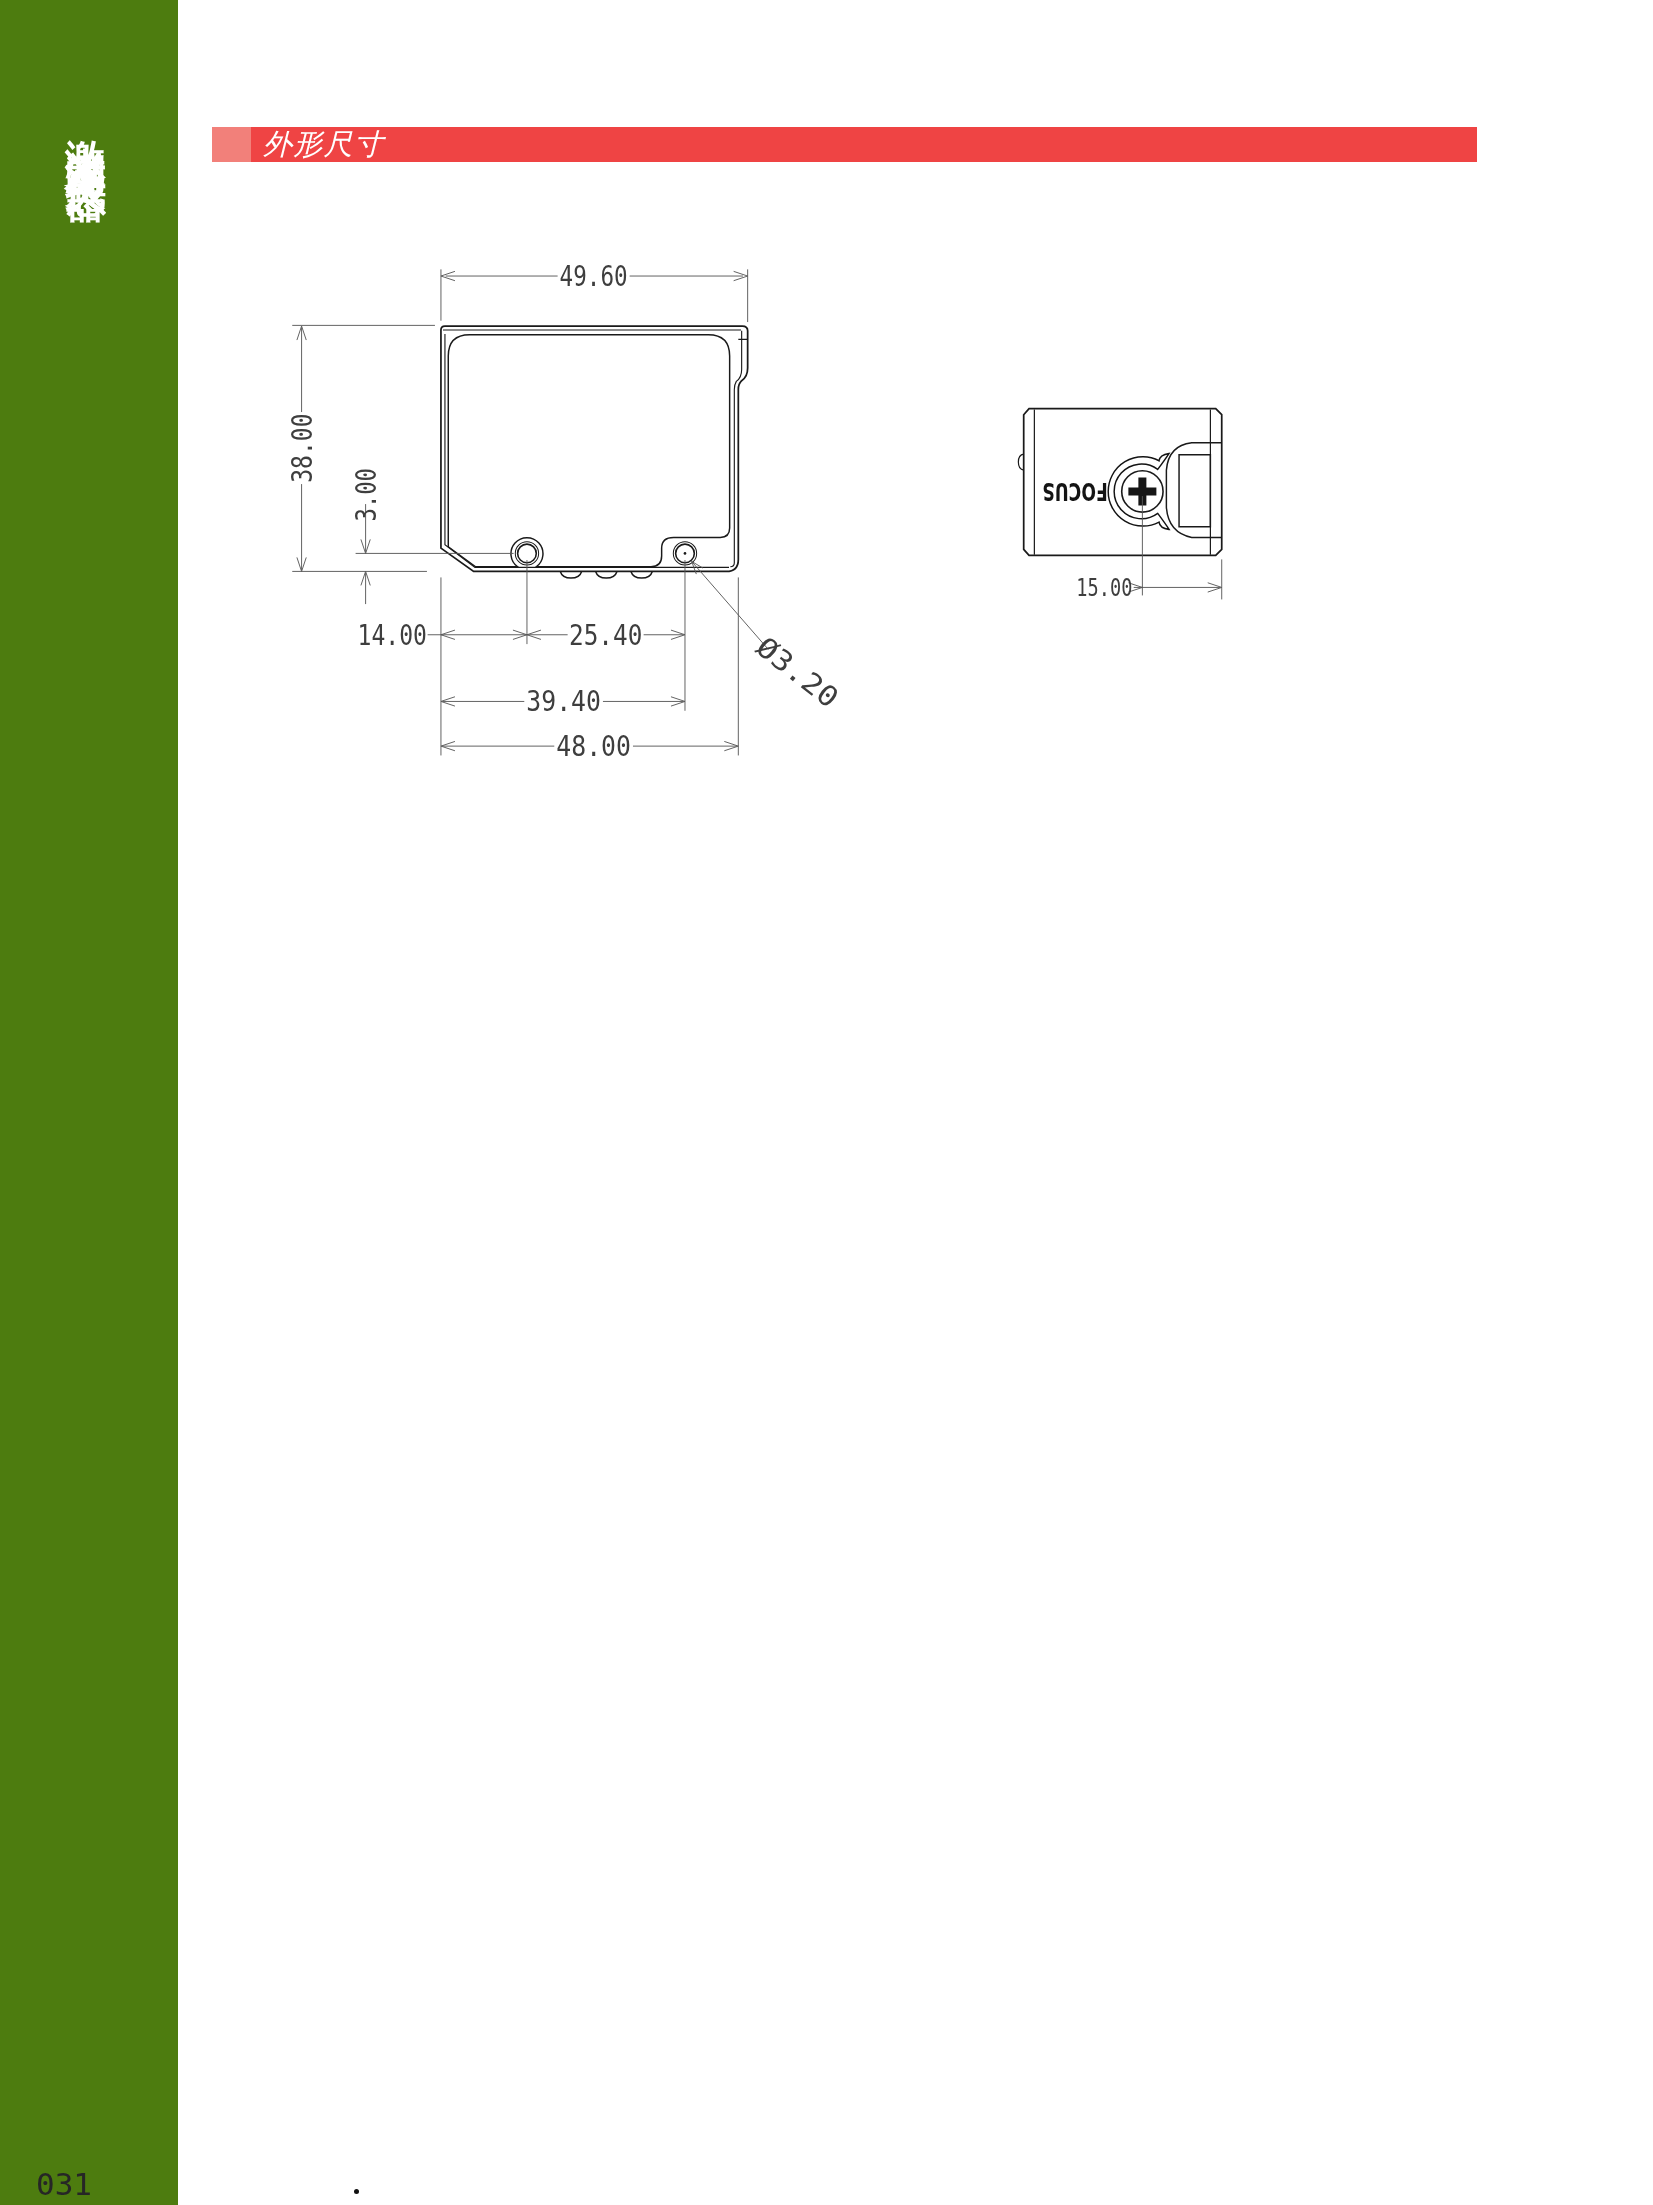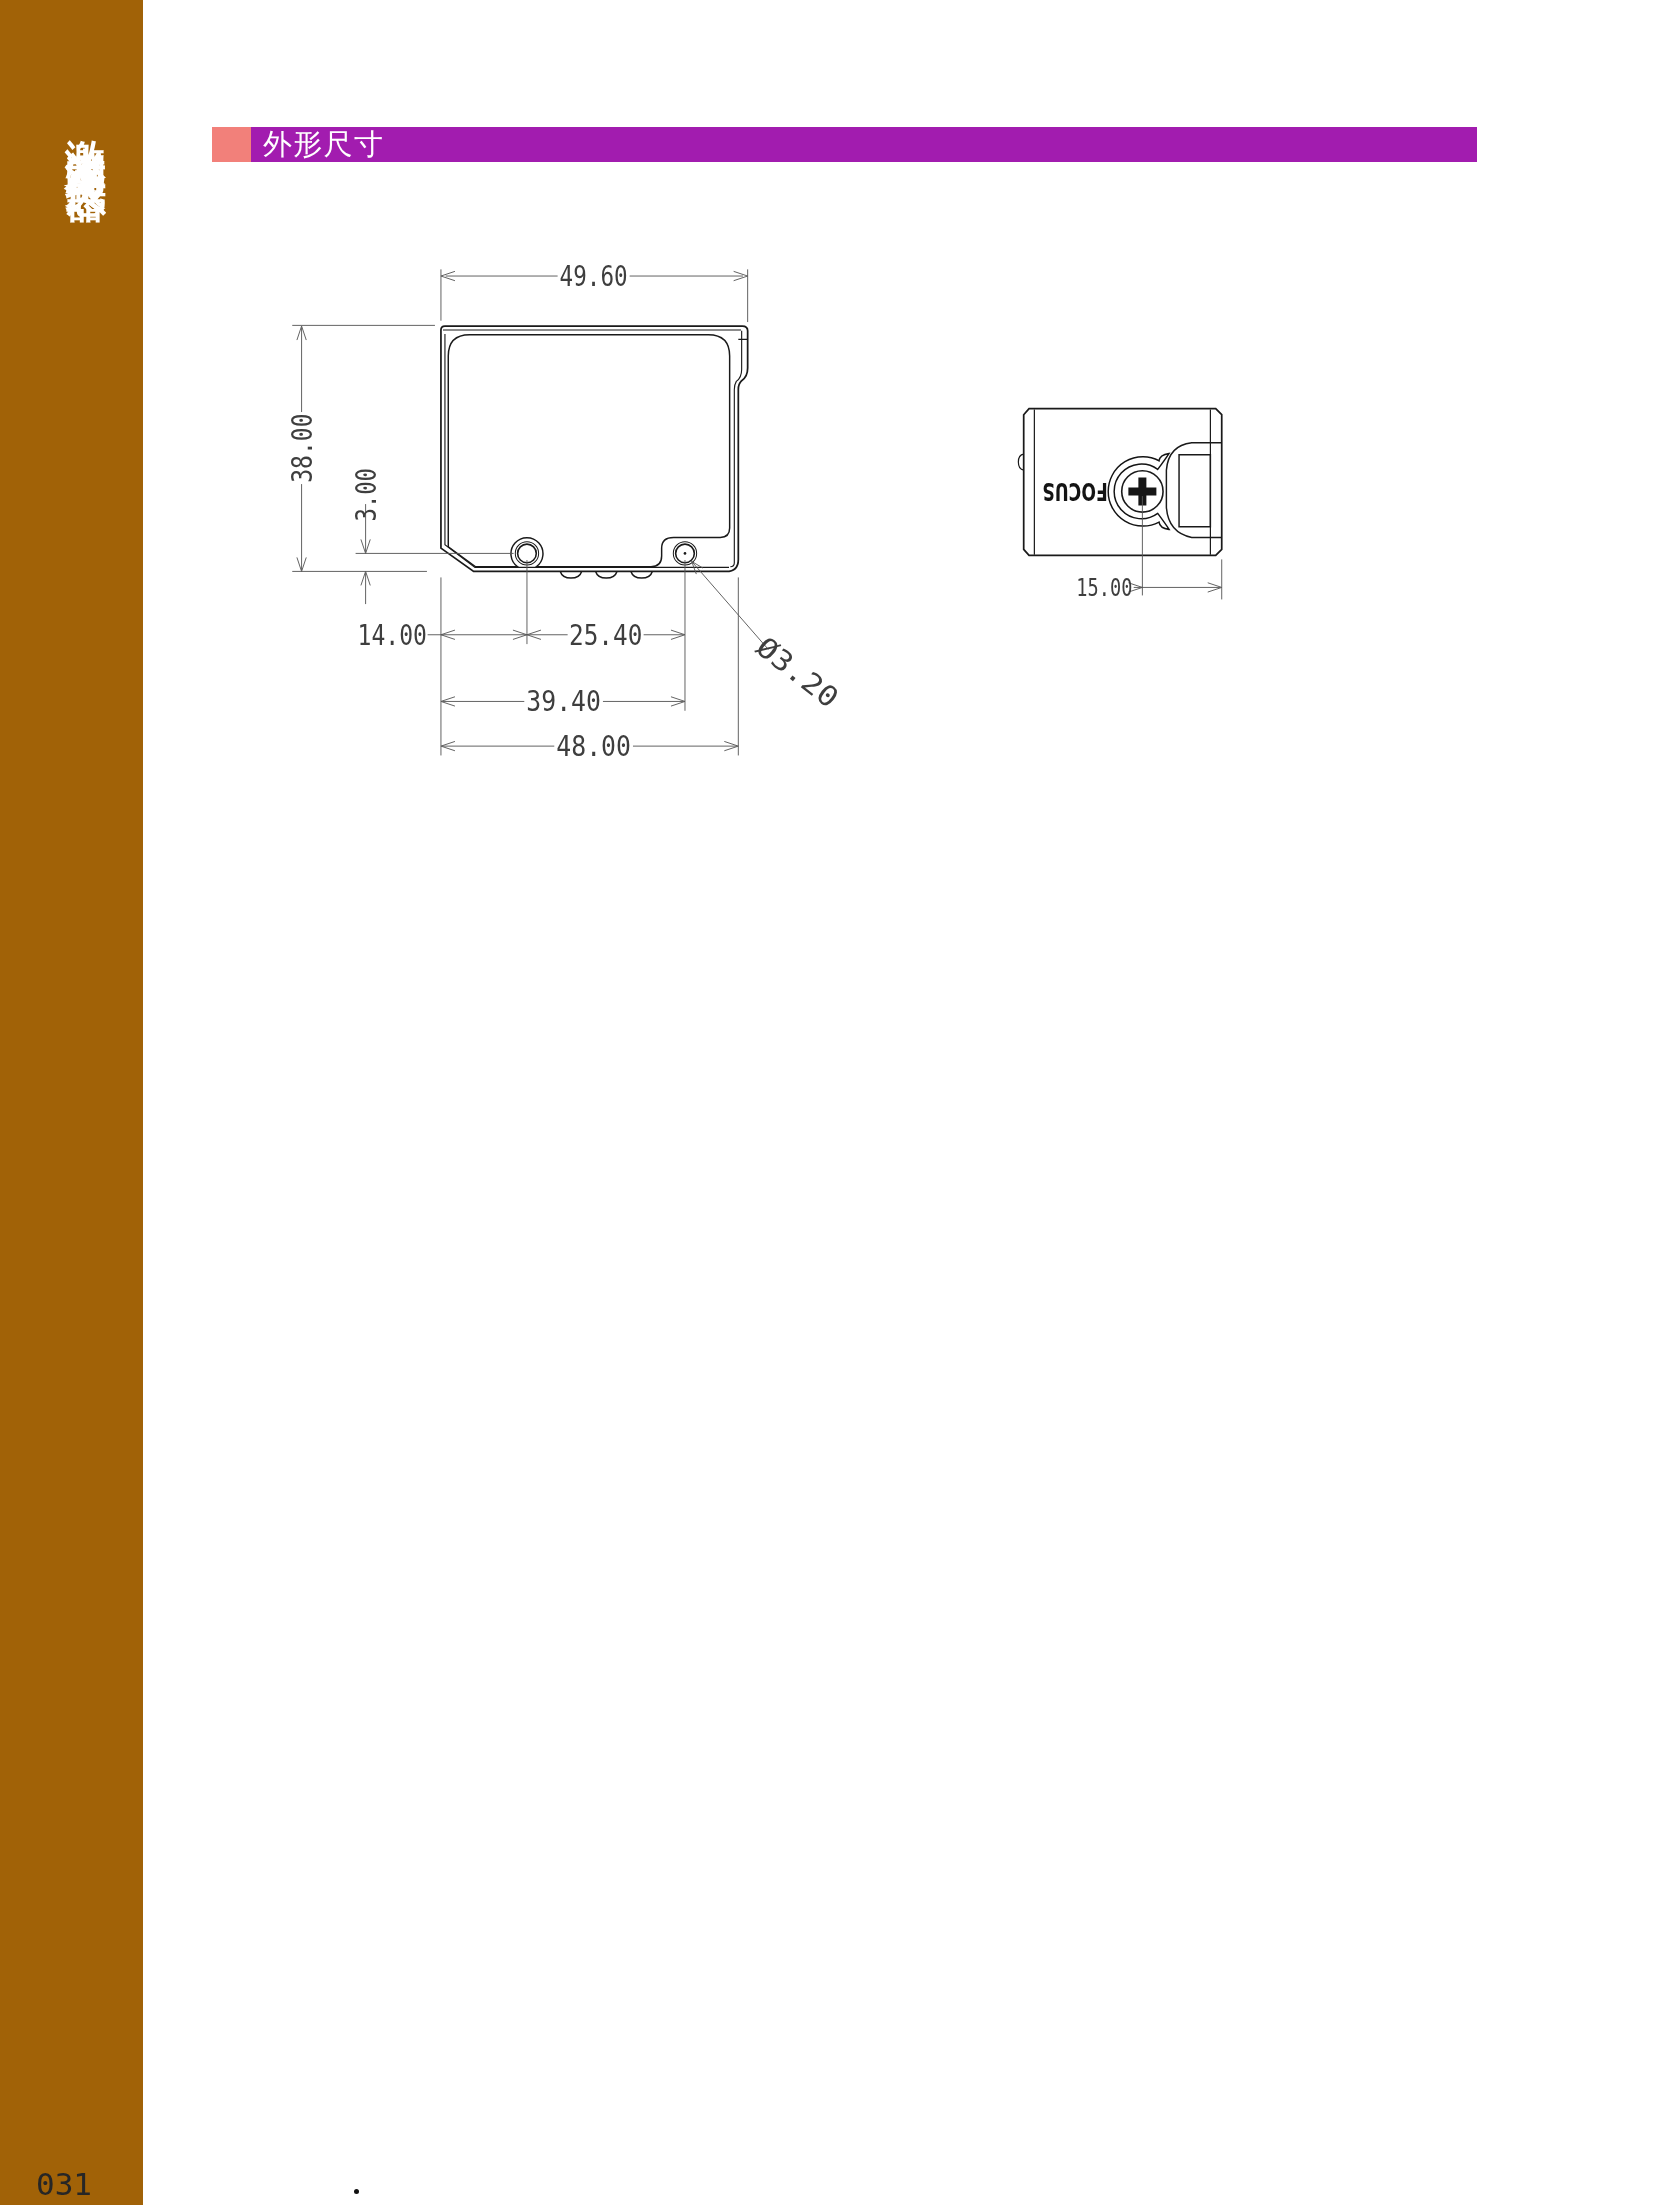--- a/index.html
+++ b/index.html
@@ -1,43 +1,43 @@
 <!DOCTYPE html>
 <html style="font-size:10.7px"><head>
 <meta charset="utf-8">
 <style>
   html,body{margin:0;padding:0;background:#ffffff;}
   .page{
     position:relative;width:1654px;height:2205px;background:#ffffff;
     overflow:hidden;font-family:"Liberation Sans",sans-serif;
   }
   .sidebar{
-    position:absolute;left:0;top:0;width:143px;height:2205px;
-    background:#a16207;
+    position:absolute;left:0;top:0;width:178px;height:2205px;
+    background:#4d7c0f;
   }
   .sidebar-title{
     position:absolute;left:59px;top:107px;
     writing-mode:vertical-rl;text-orientation:upright;
     font-family:"DejaVu Sans",sans-serif;
     font-size:41px;font-weight:700;letter-spacing:7.3px;color:#ffffff;
     white-space:nowrap;
   }
   .page-number{
     position:absolute;left:36px;top:2166px;
     font-family:"DejaVu Sans Mono",monospace;
     font-size:31px;font-weight:400;color:#262626;
   }
   .section-header{
     position:absolute;left:212px;top:127px;height:35px;display:flex;
   }
   .section-accent{
     width:39px;height:35px;background:#f2807a;flex:0 0 auto;
   }
   .section-bar{
-    width:1226px;height:35px;background:#a21caf;display:flex;align-items:center;
+    width:1226px;height:35px;background:#ef4444;display:flex;align-items:center;font-style:italic;
   }
   .section-title{
     padding-left:12px;color:#ffffff;font-size:29px;font-weight:400;
     font-family:"DejaVu Sans",sans-serif;letter-spacing:1.3px;
   }
   .drawing-svg{position:absolute;left:0;top:0;}
   .footer-dot{
     position:absolute;left:354px;top:2189px;width:5.3px;height:5.3px;
     border-radius:50%;background:#111111;
   }

